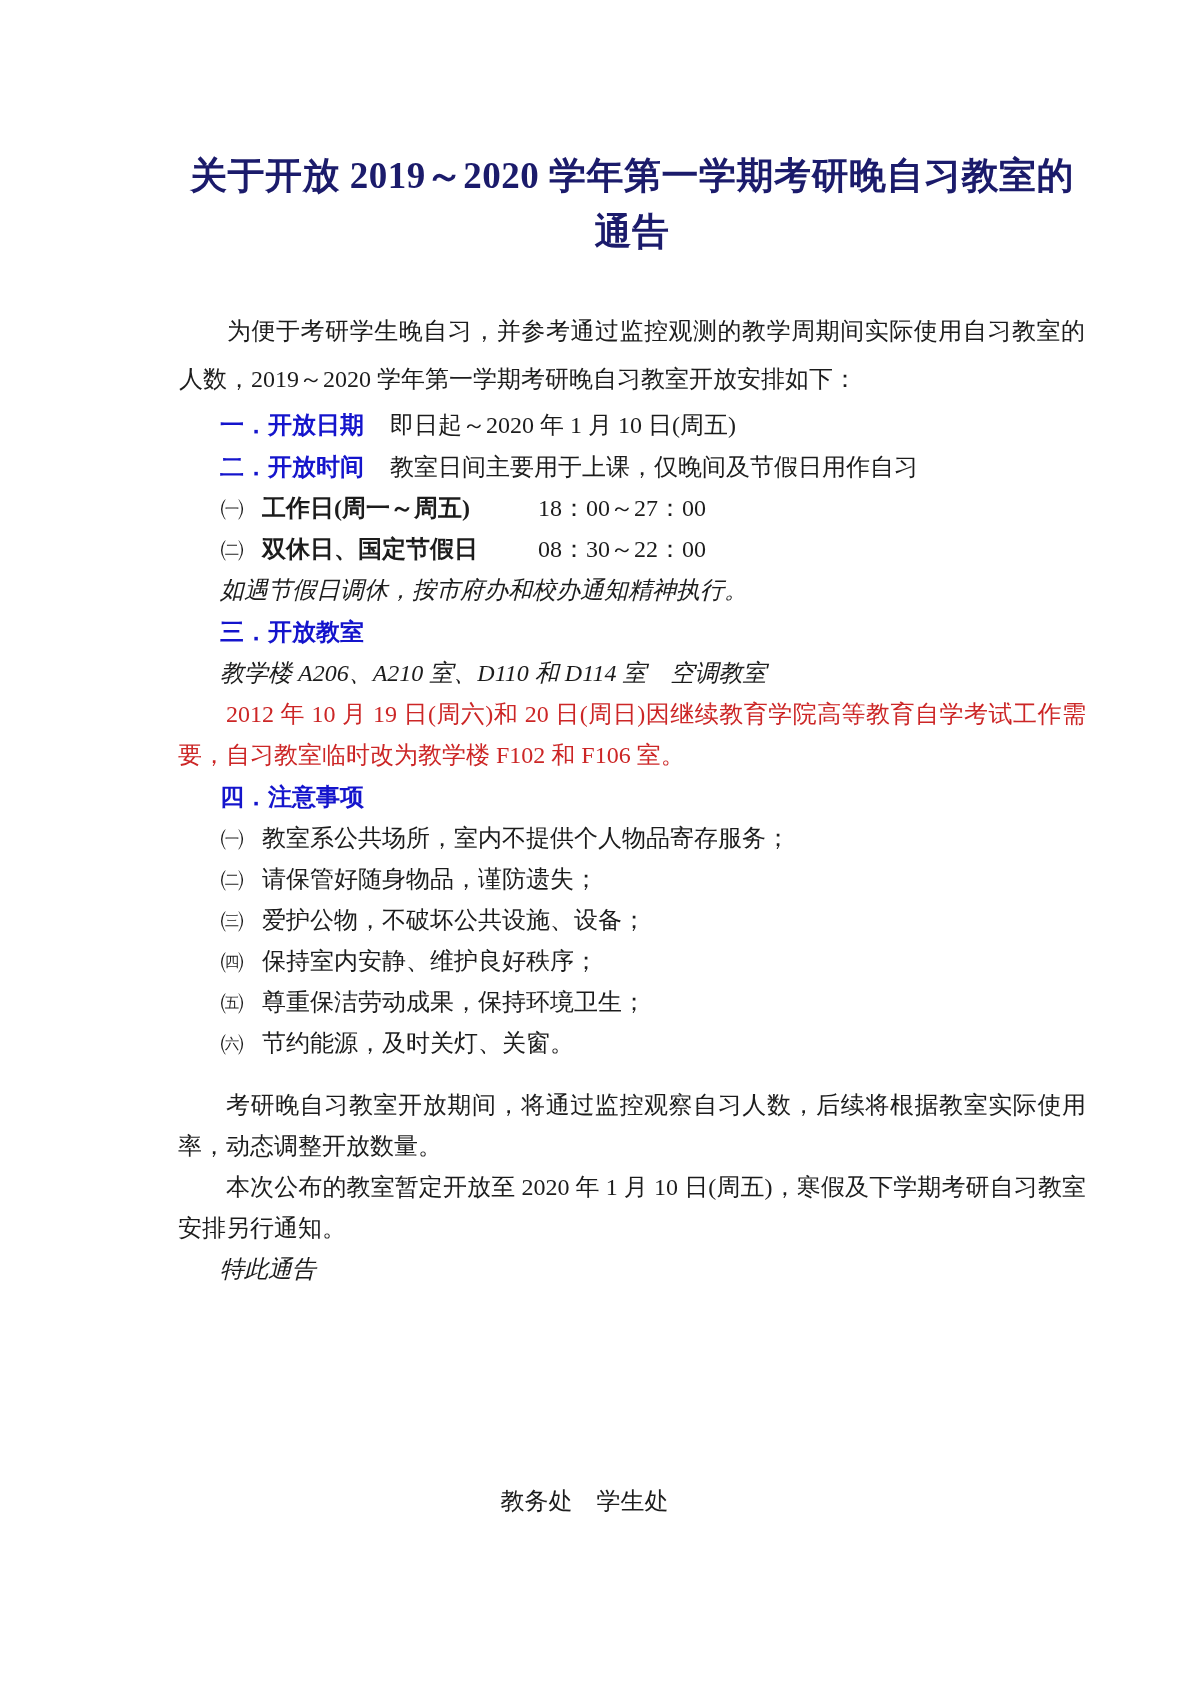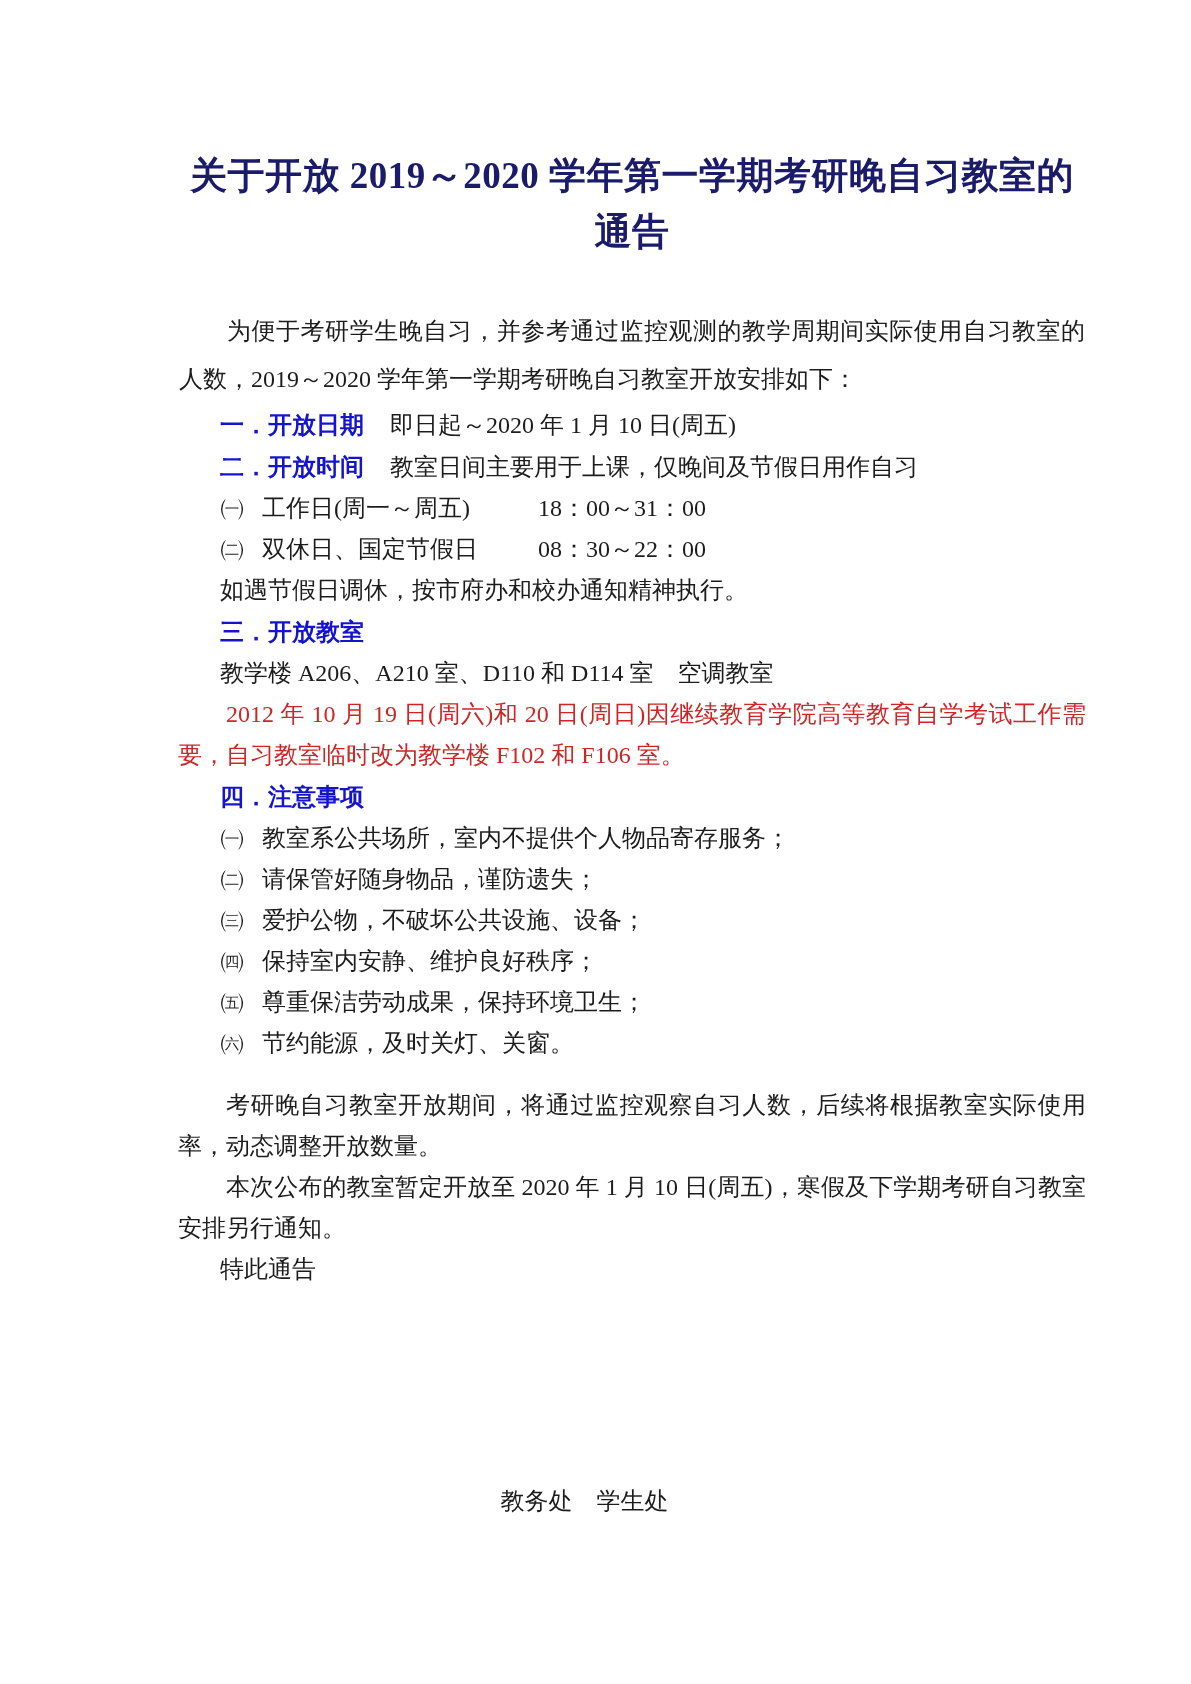--- a/index.html
+++ b/index.html
@@ -35,23 +35,23 @@
   .sec-line { padding-left: 42px; }
   .sec-heading {
     font-family: "Liberation Sans", "DejaVu Sans", sans-serif;
     font-weight: 700;
     color: #1414cc;
     text-align: center;
   }
   .sec-inline { margin-left: 26px; }
   .flex-item { display: flex; padding-left: 42px; }
   .marker { flex: 0 0 auto; }
-  .item-label { margin-left: 18px; width: 276px; flex: 0 0 auto; }
+  .item-label { margin-left: 18px; width: 276px; flex: 0 0 auto; font-weight: bold; }
   .note-text { margin-left: 18px; }
-  .plain-indent { text-indent: 42px; }
+  .plain-indent { text-indent: 42px; font-style: italic; }
   .red-para {
     margin: 0;
     line-height: 41px;
     text-align: justify;
     text-indent: 2em;
     color: #cc2626;
   }
   .closing-para {
     margin: 0;
     line-height: 41px;
@@ -85,21 +85,21 @@
     <span class="sec-heading">一．开放日期</span><span class="sec-inline">即日起～2020 年 1 月 10 日(周五)</span>
   </div>
 
   <div class="line sec-line">
     <span class="sec-heading">二．开放时间</span><span class="sec-inline">教室日间主要用于上课，仅晚间及节假日用作自习</span>
   </div>
 
   <div class="line flex-item">
     <span class="marker">㈠</span>
     <span class="item-label">工作日(周一～周五)</span>
-    <span class="item-time">18：00～31：00</span>
+    <span class="item-time">18：00～27：00</span>
   </div>
 
   <div class="line flex-item">
     <span class="marker">㈡</span>
     <span class="item-label">双休日、国定节假日</span>
     <span class="item-time">08：30～22：00</span>
   </div>
 
   <div class="line plain-indent">如遇节假日调休，按市府办和校办通知精神执行。</div>
 

